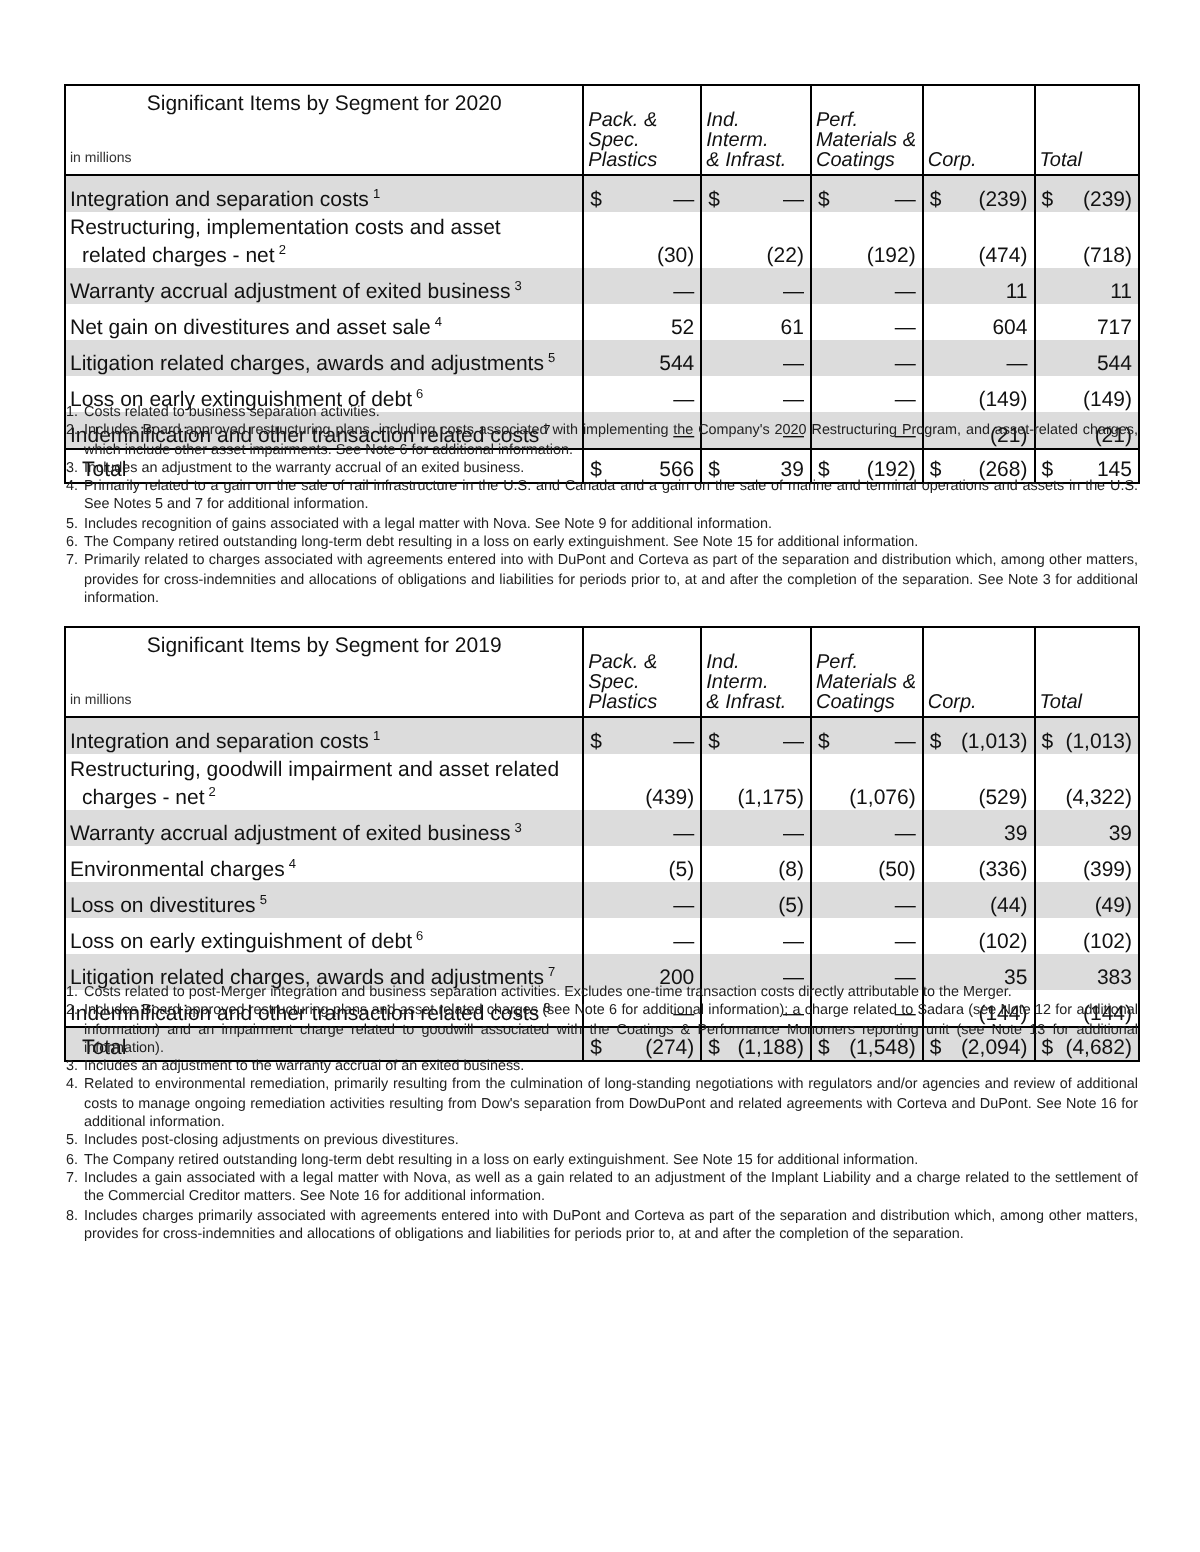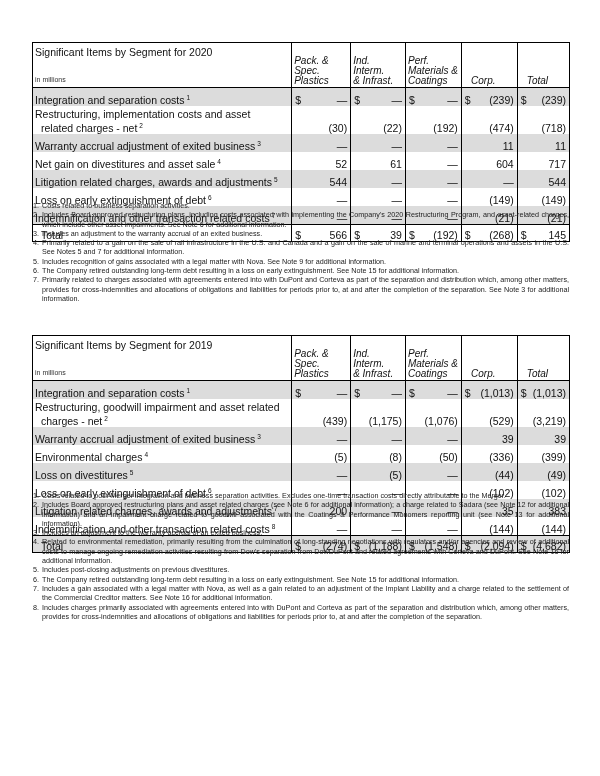--- a/index.html
+++ b/index.html
@@ -7,24 +7,24 @@
       width: 600px; height: 776px; position: relative; overflow: hidden;
       font-family: "Liberation Sans", sans-serif; color: #111;
     }
     .tbl {
       position: absolute; left: 33px; width: 536px;
       border-collapse: collapse; table-layout: fixed;
       font-size: 10.5px; line-height: 12px;
     }
     .tbl td, .tbl th { padding: 0 2px; vertical-align: bottom; }
     .tbl .hdr th { border-bottom: 1.5px solid #000; font-weight: normal; }
-    .tbl .title { text-align: left; font-weight: bold; font-size: 10.5px; vertical-align: top; padding-top: 3px; position: relative; }
+    .tbl .title { text-align: center; font-weight: bold; font-size: 10.5px; vertical-align: top; padding-top: 3px; position: relative; }
     .tbl .unit { position: absolute; left: 2px; bottom: 1px; font-weight: normal; font-size: 7px; color: #333; }
     .tbl .colh { font-style: italic; text-align: left; font-size: 10px; line-height: 10px; padding-bottom: 1px; border-left: 1.5px solid #000; }
-    .tbl .colh.right { text-align: center; padding-right: 14px; }
+    .tbl .colh.right { text-align: left; padding-right: 14px; }
     .tbl tr.row td { height: 18px; }
     .tbl tr.row.tall td { height: 28px; }
     .tbl tr.shade td { background: #dcdcdc; }
     .tbl td.lbl { text-align: left; font-size: 10.5px; line-height: 11px; padding-left: 2px; }
     .tbl td.lbl sup { font-size: 6.5px; vertical-align: 4px; margin-left: 2px; }
     .tbl td.num { border-left: 1.5px solid #000; text-align: right; padding-right: 3px; position: relative; white-space: nowrap; }
     .tbl td.num .cur { position: absolute; left: 3px; }
     .tbl tr.total td { border-top: 1.5px solid #000; height: 16px; }
     .tbl tr.total td.lbl { padding-left: 8px; }
     .tbl.t2020 tr.total td { background: #ffffff; }
@@ -156,21 +156,21 @@
     <li>
       <span class="n">6.</span>
       <span class="t">The Company retired outstanding long-term debt resulting in a loss on early extinguishment. See Note 15 for additional information.</span>
     </li>
     <li>
       <span class="n">7.</span>
       <span class="t">Primarily related to charges associated with agreements entered into with DuPont and Corteva as part of the separation and distribution which, among other matters, provides for cross-indemnities and allocations of obligations and liabilities for periods prior to, at and after the completion of the separation. See Note 3 for additional information.</span>
     </li>
   </ol>
 
-<table class="tbl t2019 outer" style="top:336px;">
+<table class="tbl t2019 outer" style="top:314px;">
   <colgroup>
     <col style="width:250px">
       <col style="width:57px">
       <col style="width:53px">
       <col style="width:54px">
       <col style="width:54px">
       <col style="width:50px">
   </colgroup>
   <tbody>
       <tr class="hdr" style="height:44px;">
@@ -193,21 +193,21 @@
         <td class="num"><span class="cur">$</span><span>—</span></td>
         <td class="num"><span class="cur">$</span><span>(1,013)</span></td>
         <td class="num"><span class="cur">$</span><span>(1,013)</span></td>
       </tr>
       <tr class="row tall">
         <td class="lbl"><span>Restructuring, goodwill impairment and asset related</span><br><span style="padding-left:6px">charges - net</span><sup>2</sup></td>
         <td class="num"><span>(439)</span></td>
         <td class="num"><span>(1,175)</span></td>
         <td class="num"><span>(1,076)</span></td>
         <td class="num"><span>(529)</span></td>
-        <td class="num"><span>(3,219)</span></td>
+        <td class="num"><span>(4,322)</span></td>
       </tr>
       <tr class="row shade">
         <td class="lbl"><span>Warranty accrual adjustment of exited business</span><sup>3</sup></td>
         <td class="num"><span>—</span></td>
         <td class="num"><span>—</span></td>
         <td class="num"><span>—</span></td>
         <td class="num"><span>39</span></td>
         <td class="num"><span>39</span></td>
       </tr>
       <tr class="row">

